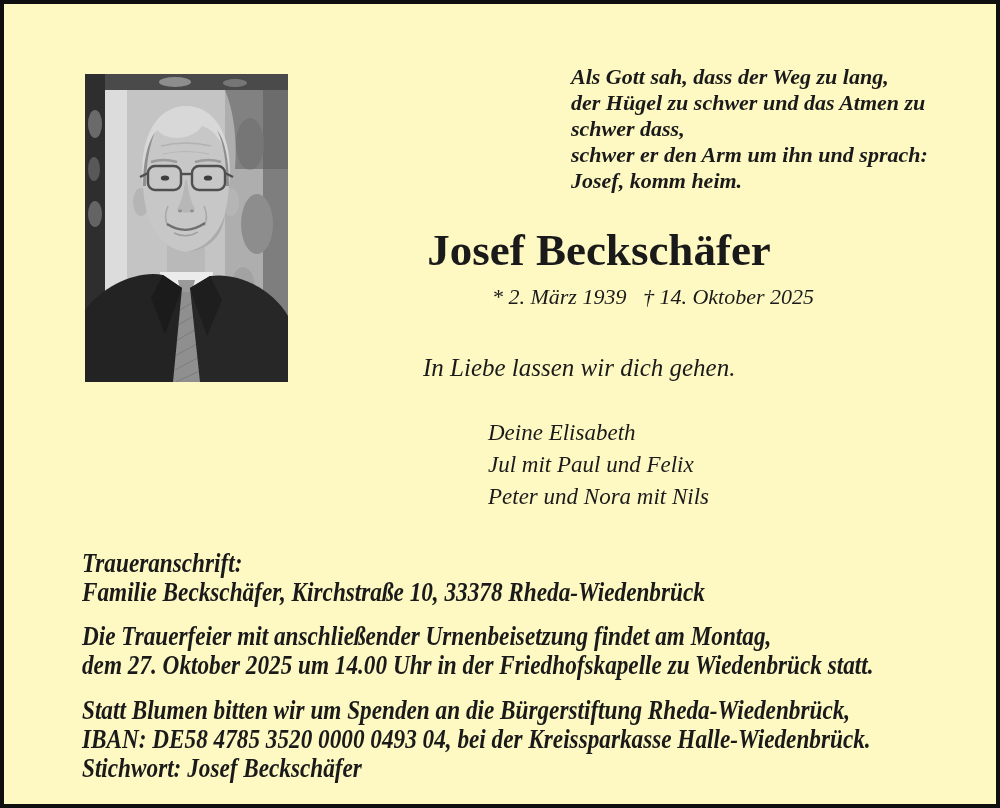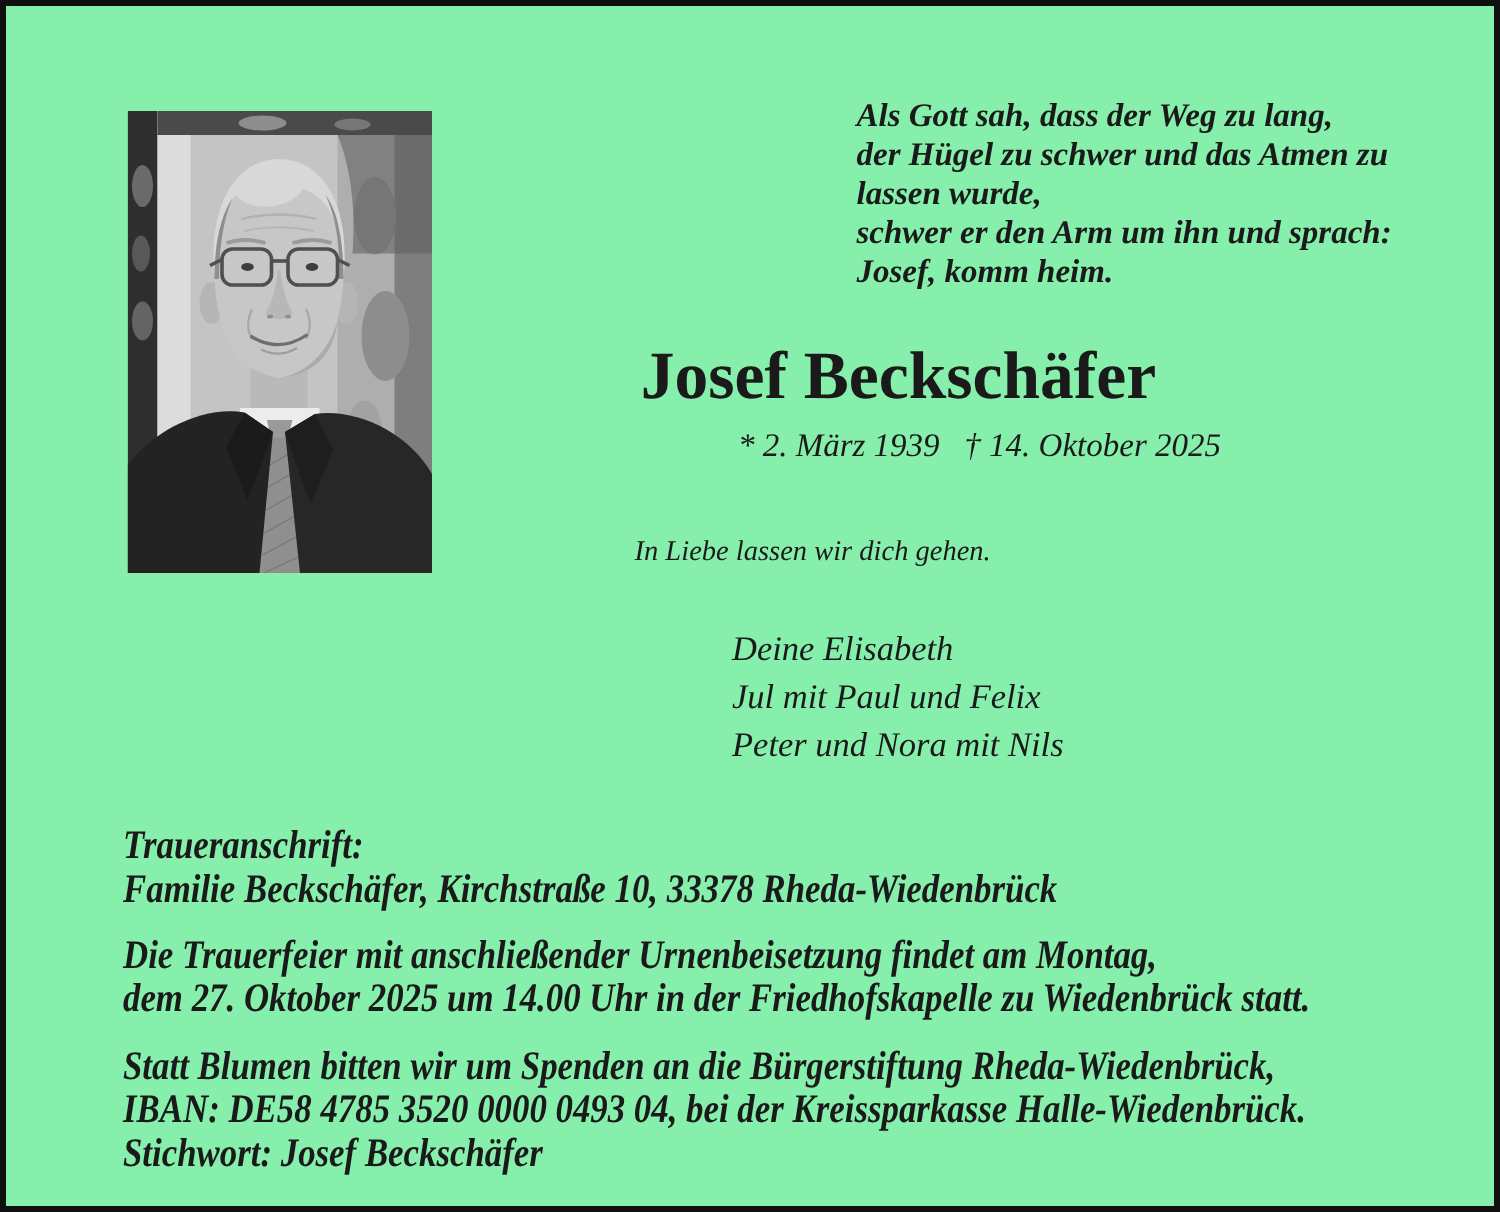--- a/index.html
+++ b/index.html
@@ -6,21 +6,21 @@
     margin: 0;
     padding: 0;
     background: #ffffff;
     font-family: "Liberation Serif", "DejaVu Serif", serif;
   }
   .notice {
     position: relative;
     width: 1000px;
     height: 808px;
     box-sizing: border-box;
-    background: #86efac;
+    background: #fef9c3;
     border: 4px solid #0f0f0f;
     overflow: hidden;
     color: #1a1a1a;
   }
   .photo {
     position: absolute;
     left: 81px;
     top: 70px;
     width: 203px;
     height: 308px;
@@ -60,21 +60,21 @@
     font-size: 22px;
     line-height: 26px;
     white-space: pre;
   }
   .farewell {
     position: absolute;
     left: 419px;
     top: 349px;
     font-style: italic;
     font-weight: 400;
-    font-size: 19px;
+    font-size: 25px;
     line-height: 30px;
     white-space: nowrap;
   }
   .mourners {
     position: absolute;
     left: 484px;
     top: 413px;
     font-style: italic;
     font-weight: 400;
     font-size: 23px;
@@ -179,21 +179,21 @@
       <path d="M119,132 Q124,143 119,152" stroke="#a8a8a8" stroke-width="1.5" fill="none"></path>
 
       <path d="M82,150 Q101,162 120,149" stroke="#6e6e6e" stroke-width="2.2" fill="none"></path>
       <path d="M89,159 Q101,165 113,158" stroke="#9e9e9e" stroke-width="1.4" fill="none"></path>
     </svg>
   </div>
 
   <div class="poem">
     <div>Als Gott sah, dass der Weg zu lang,</div>
     <div>der Hügel zu schwer und das Atmen zu</div>
-    <div>lassen wurde,</div>
+    <div>schwer dass,</div>
     <div>schwer er den Arm um ihn und sprach:</div>
     <div>Josef, komm heim.</div>
   </div>
 
   <div class="name">Josef Beckschäfer</div>
 
   <div class="dates">* 2. März 1939   † 14. Oktober 2025</div>
 
   <div class="farewell">In Liebe lassen wir dich gehen.</div>
 

